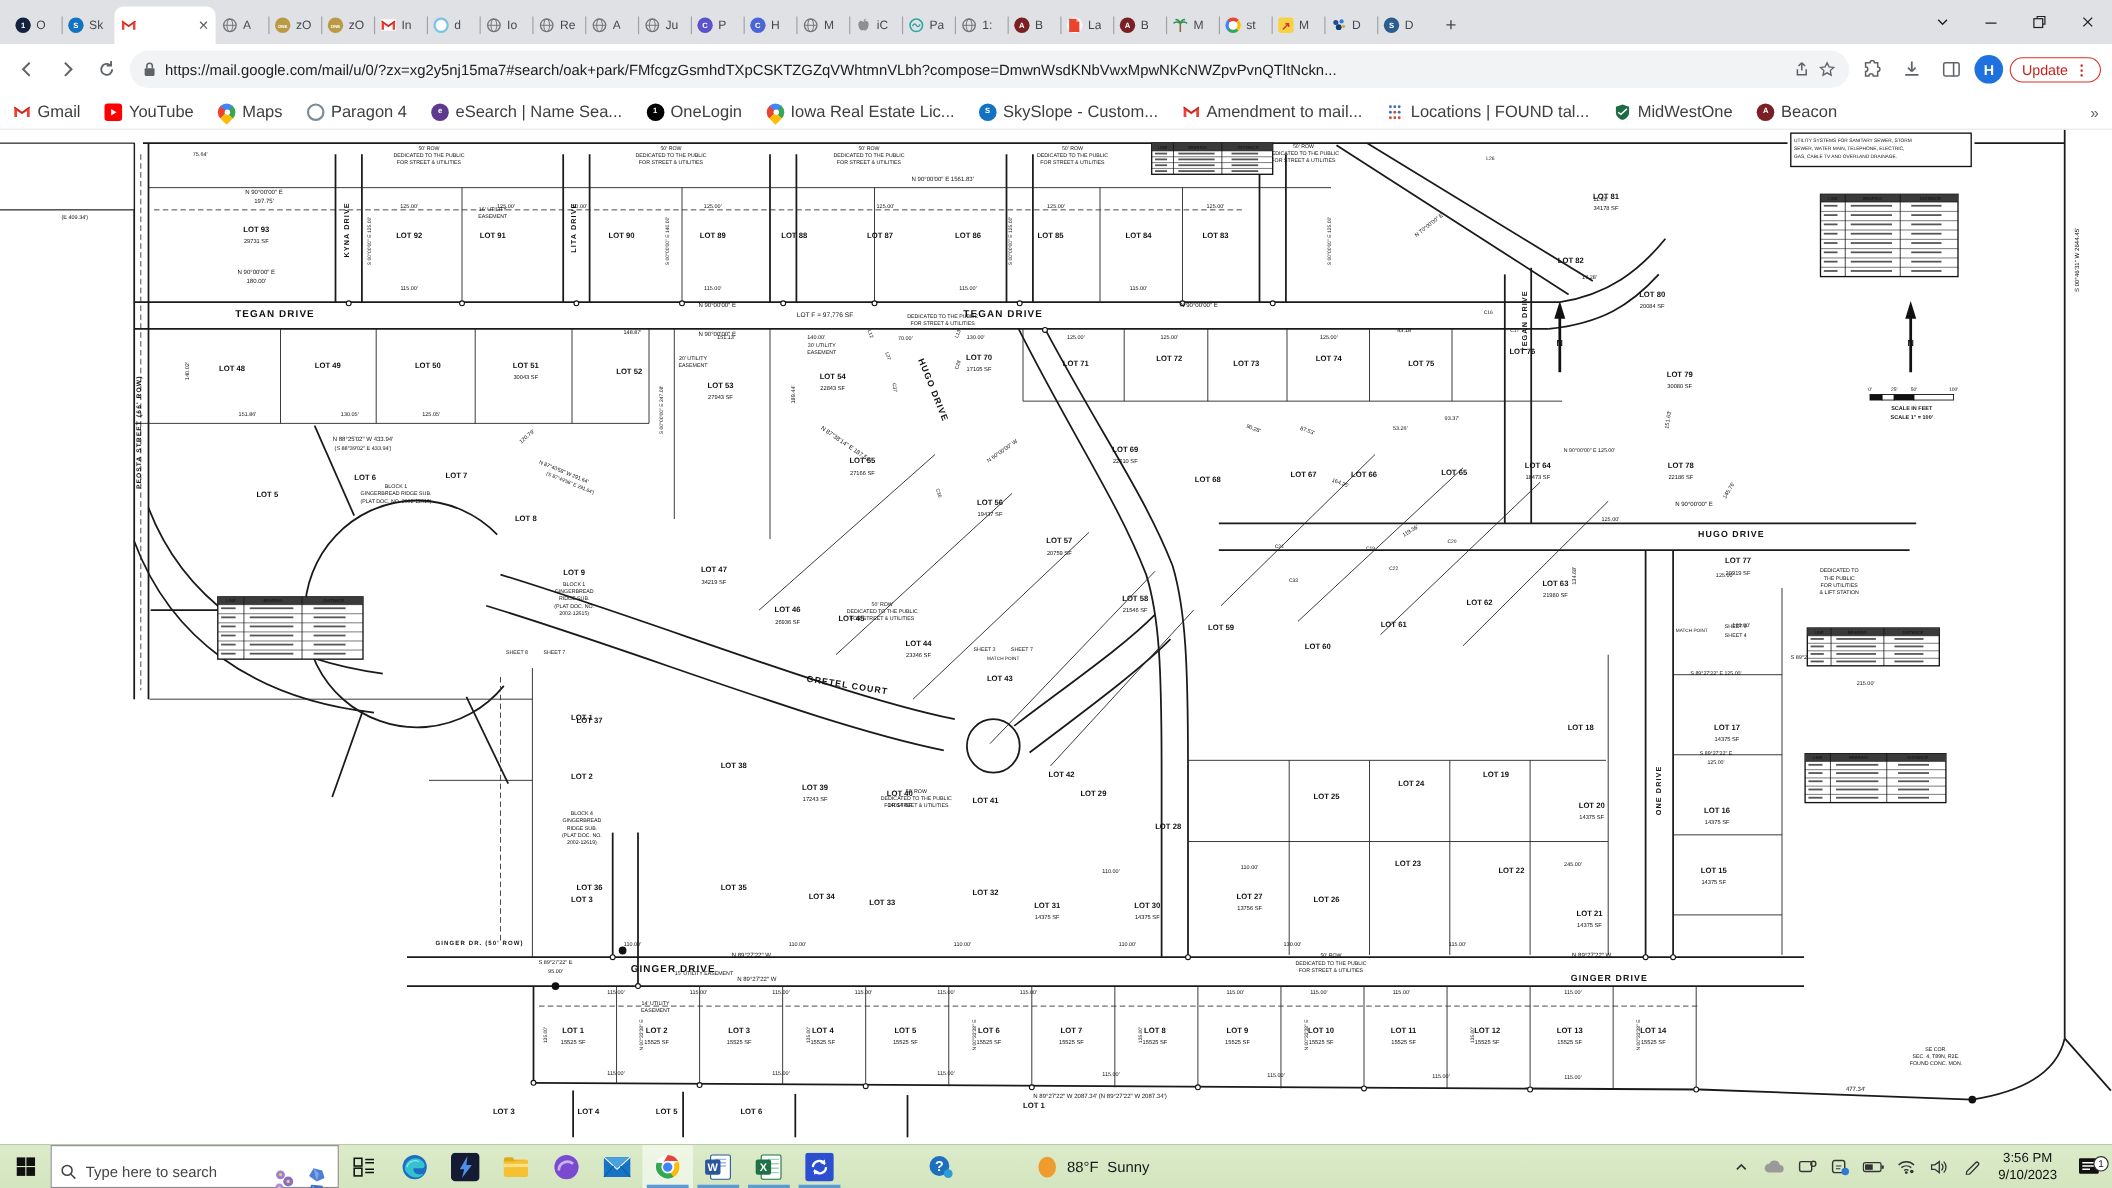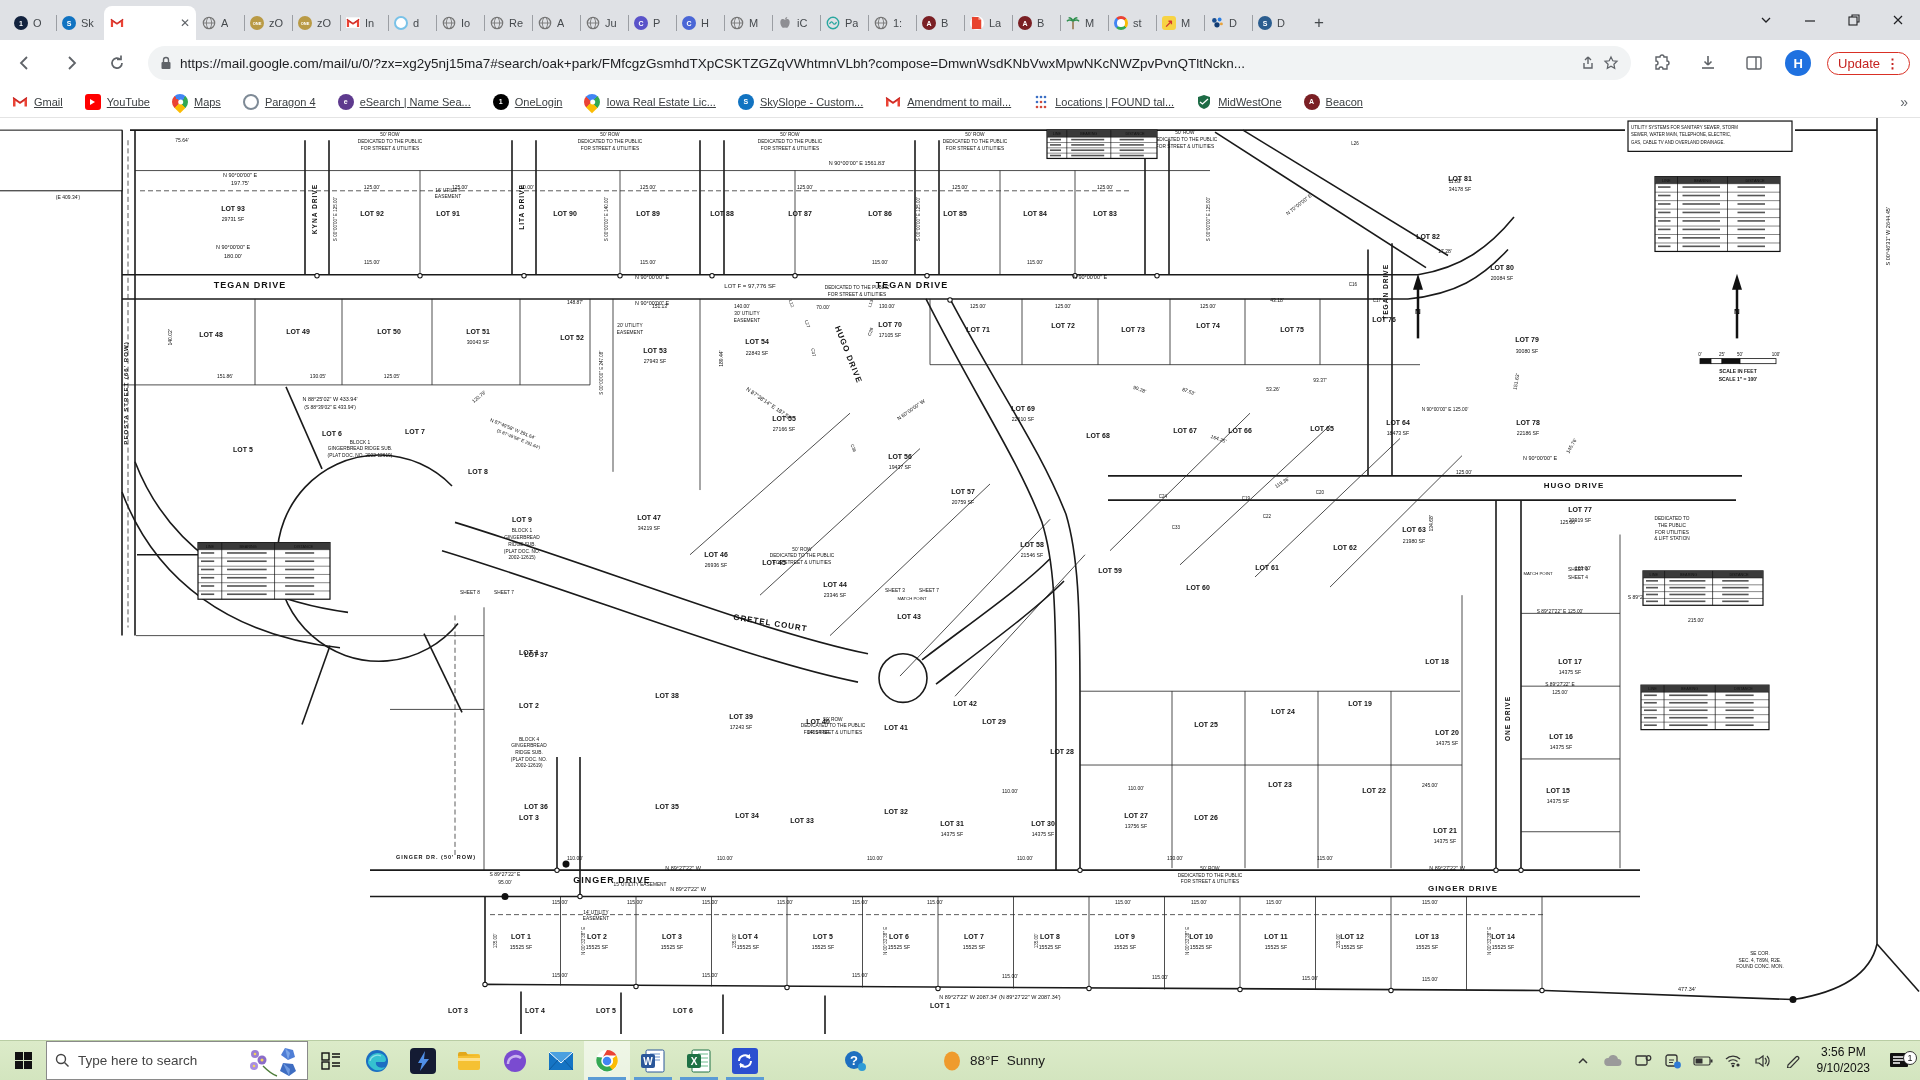--- a/index.html
+++ b/index.html
@@ -10,47 +10,47 @@
   .tab{width:48px;height:34px;display:flex;align-items:center;gap:5px;padding:0 6px;position:relative;cursor:pointer;}
   .tab:not(.active)+.tab:not(.active)::before{content:"";position:absolute;left:0;top:9px;height:16px;width:1px;background:#9b9ea3;}
   .tab.active{width:92px;background:#fff;border-radius:8px 8px 0 0;}
   .tab .tlabel{font-size:11px;color:#45494d;white-space:nowrap;overflow:hidden;}
   .tab .close{margin-left:auto;font-size:12px;color:#5f6368;}
   .fav{width:14px;height:14px;border-radius:50%;flex:0 0 14px;display:flex;align-items:center;justify-content:center;font-size:6px;font-weight:bold;color:#fff;}
   .newtab{width:26px;height:26px;margin:0 4px 4px 6px;font-size:17px;color:#45494d;display:flex;align-items:center;justify-content:center;border-radius:50%;}
   #wincontrols{margin-left:auto;display:flex;align-items:center;height:40px;}
   #wincontrols .wc{width:44px;height:40px;display:flex;align-items:center;justify-content:center;color:#202124;}
   
-  #toolbar{height:46px;background:#fff;display:flex;align-items:center;padding:0 10px;gap:16px;}
+  #toolbar{height:46px;background:#fff;display:flex;align-items:center;padding:0 10px;gap:6px;}
   .navbtn{width:30px;height:30px;display:flex;align-items:center;justify-content:center;border-radius:50%;}
   #omnibox{flex:1;height:34px;background:#f1f3f4;border-radius:17px;display:flex;align-items:center;padding:0 12px;gap:8px;min-width:0;}
   #urltext{font-size:13.5px;color:#202124;white-space:nowrap;overflow:hidden;text-overflow:ellipsis;flex:1;}
   .obicon{flex:0 0 auto;display:flex;align-items:center;}
   #avatar{width:26px;height:26px;border-radius:50%;background:#1f71e0;color:#fff;font-size:13px;font-weight:bold;display:flex;align-items:center;justify-content:center;}
   #updatepill{display:flex;align-items:center;gap:6px;border:1.5px solid #d93025;border-radius:14px;padding:3px 10px;color:#c5221f;font-size:13px;}
   #updatepill .dots{font-weight:bold;letter-spacing:0;}
   
   #bookmarksbar{height:32px;background:#fff;display:flex;align-items:center;padding:0 12px;border-bottom:1px solid #e4e4e4;}
   .bm{display:flex;align-items:center;gap:6px;margin-right:22px;cursor:pointer;}
-  .bm .blabel{font-size:11px;color:#3c4043;white-space:nowrap;text-decoration:underline;}
+  .bm .blabel{font-size:15px;color:#3c4043;white-space:nowrap;}
   .bicon{width:16px;height:16px;flex:0 0 16px;display:flex;align-items:center;justify-content:center;border-radius:3px;font-size:8px;font-weight:bold;color:#fff;}
   #bmoverflow{margin-left:auto;color:#5f6368;font-size:14px;}
   
   #content{height:922px;background:#fff;position:relative;}
   #map{width:100%;height:100%;display:block;}
   #map text{font-family:"Liberation Sans",sans-serif;fill:#111;}
   .geo-m{fill:none;stroke:#1a1a1a;stroke-width:1.6;}
   .geo-l{fill:none;stroke:#222;stroke-width:0.8;}
   .geo-d{fill:none;stroke:#333;stroke-width:0.8;stroke-dasharray:5 3;}
   
   #taskbar{height:40px;background:linear-gradient(#dcebc9,#d3e5bf);border-top:1px solid #b9cda4;display:flex;align-items:stretch;}
   .tbtn{width:46px;display:flex;align-items:center;justify-content:center;position:relative;}
   .tbtn.open::after{content:"";position:absolute;bottom:0;left:4px;right:4px;height:3px;background:#5b9bd5;}
   .tbtn.selected{background:rgba(255,255,255,0.55);}
-  #searchbox{width:262px;background:#fff;border:1px solid #8a8a8a;display:flex;align-items:center;padding:4px 8px;gap:8px;}
+  #searchbox{width:262px;background:#fff;border:1px solid #8a8a8a;display:flex;align-items:flex-start;padding:16px 8px;gap:8px;}
   #searchbox span{font-size:13.5px;color:#444;white-space:nowrap;flex:1;}
   #helpbtn{margin-left:64px;}
   #weather{display:flex;align-items:center;gap:8px;margin-left:56px;padding:0 8px;}
   #weather span{font-size:13.5px;color:#1a1a1a;}
   #tray{margin-left:auto;display:flex;align-items:center;gap:2px;padding-right:0;}
   .tricon{width:28px;display:flex;align-items:center;justify-content:center;}
   #clock{text-align:center;font-size:12px;color:#111;line-height:1.3;padding:0 8px;}
   #notif{width:40px;display:flex;align-items:center;justify-content:center;position:relative;}
   #notifbadge{position:absolute;right:3px;bottom:5px;width:14px;height:14px;border-radius:50%;background:#fff;border:1px solid #333;font-size:9px;display:flex;align-items:center;justify-content:center;color:#111;}
 </style>

